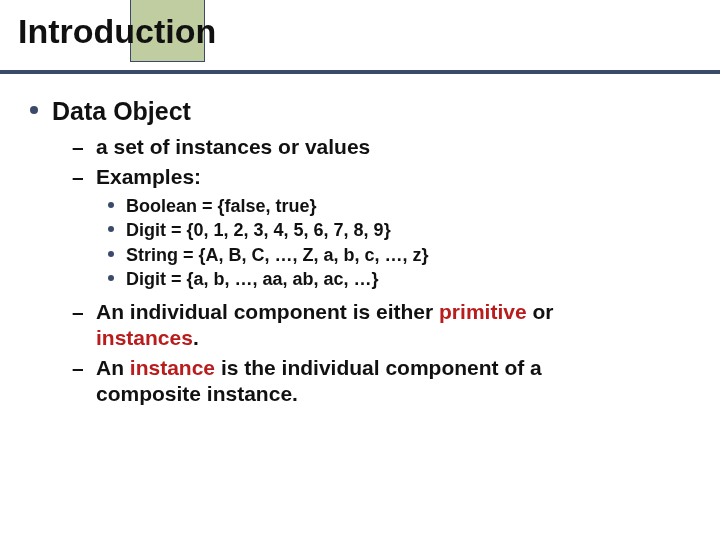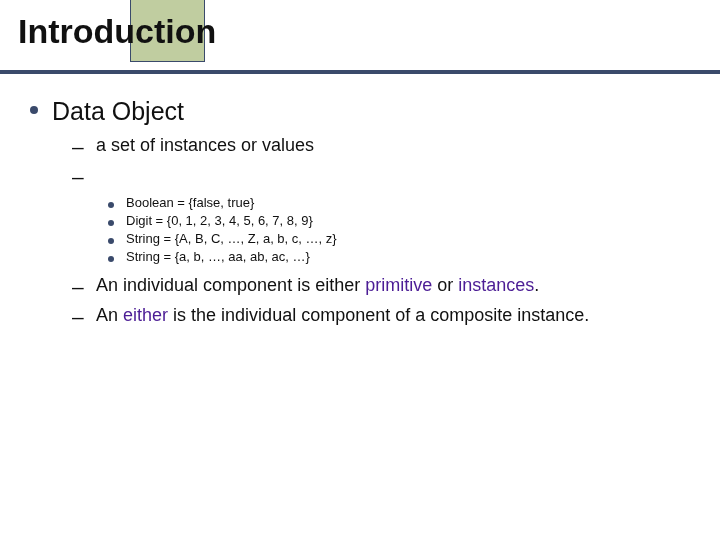--- a/index.html
+++ b/index.html
@@ -44,20 +44,21 @@
     width: 720px;
     height: 4px;
     background: #3a4a6b;
   }
   .content {
     position: absolute;
     top: 96px;
     left: 30px;
     right: 8px;
     color: #111;
+    font-weight: bold;
   }
   .l1 {
     display: flex;
     align-items: flex-start;
     margin-bottom: 8px;
   }
   .l1 .bullet-disc {
     width: 8px;
     height: 8px;
     border-radius: 50%;
@@ -82,23 +83,22 @@
   .l2 .dash {
     font-size: 21px;
     color: #111;
     margin-right: 12px;
     margin-top: 0px;
     line-height: 1.25;
     flex: 0 0 auto;
     width: 12px;
   }
   .l2-text {
-    font-size: 18px;
+    font-size: 21px;
     line-height: 1.25;
-    text-align: center;
   }
   .l3-wrap {
     margin-left: 78px;
     margin-top: 4px;
     margin-bottom: 8px;
   }
   .l3 {
     display: flex;
     align-items: flex-start;
     margin-bottom: 2px;
@@ -106,25 +106,25 @@
   .l3 .bullet-disc {
     width: 6px;
     height: 6px;
     border-radius: 50%;
     background: #3a4a6b;
     margin-top: 7px;
     margin-right: 12px;
     flex: 0 0 auto;
   }
   .l3-text {
-    font-size: 13px;
+    font-size: 18px;
     line-height: 1.25;
   }
   .kw {
-    color: #4c1d95;
+    color: #b91c1c;
   }
 </style>
 </head>
 <body>
 <div class="slide">
 
   <div class="accent-box"></div>
   <div class="title">Introduction</div>
   <div class="hr"></div>
 
@@ -135,56 +135,57 @@
       <span class="l1-text">Data Object</span>
     </div>
 
     <div class="l2-wrap">
       <div class="l2">
         <span class="dash">–</span>
         <span class="l2-text">a set of instances or values</span>
       </div>
       <div class="l2">
         <span class="dash">–</span>
+        <span class="l2-text">Examples:</span>
       </div>
     </div>
 
     <div class="l3-wrap">
       <div class="l3">
         <span class="bullet-disc"></span>
         <span class="l3-text">Boolean = {false, true}</span>
       </div>
       <div class="l3">
         <span class="bullet-disc"></span>
         <span class="l3-text">Digit = {0, 1, 2, 3, 4, 5, 6, 7, 8, 9}</span>
       </div>
       <div class="l3">
         <span class="bullet-disc"></span>
         <span class="l3-text">String = {A, B, C, …, Z, a, b, c, …, z}</span>
       </div>
       <div class="l3">
         <span class="bullet-disc"></span>
-        <span class="l3-text">String = {a, b, …, aa, ab, ac, …}</span>
+        <span class="l3-text">Digit = {a, b, …, aa, ab, ac, …}</span>
       </div>
     </div>
 
     <div class="l2-wrap">
       <div class="l2">
         <span class="dash">–</span>
         <span class="l2-text">
           <span>An individual component is either </span>
           <span class="kw">primitive</span>
           <span> or </span>
           <span class="kw">instances</span><span>.</span>
         </span>
       </div>
       <div class="l2">
         <span class="dash">–</span>
         <span class="l2-text">
           <span>An </span>
-          <span class="kw">either</span>
+          <span class="kw">instance</span>
           <span> is the individual component of a composite instance.</span>
         </span>
       </div>
     </div>
 
   </div>
 </div>
 
 </body></html>

